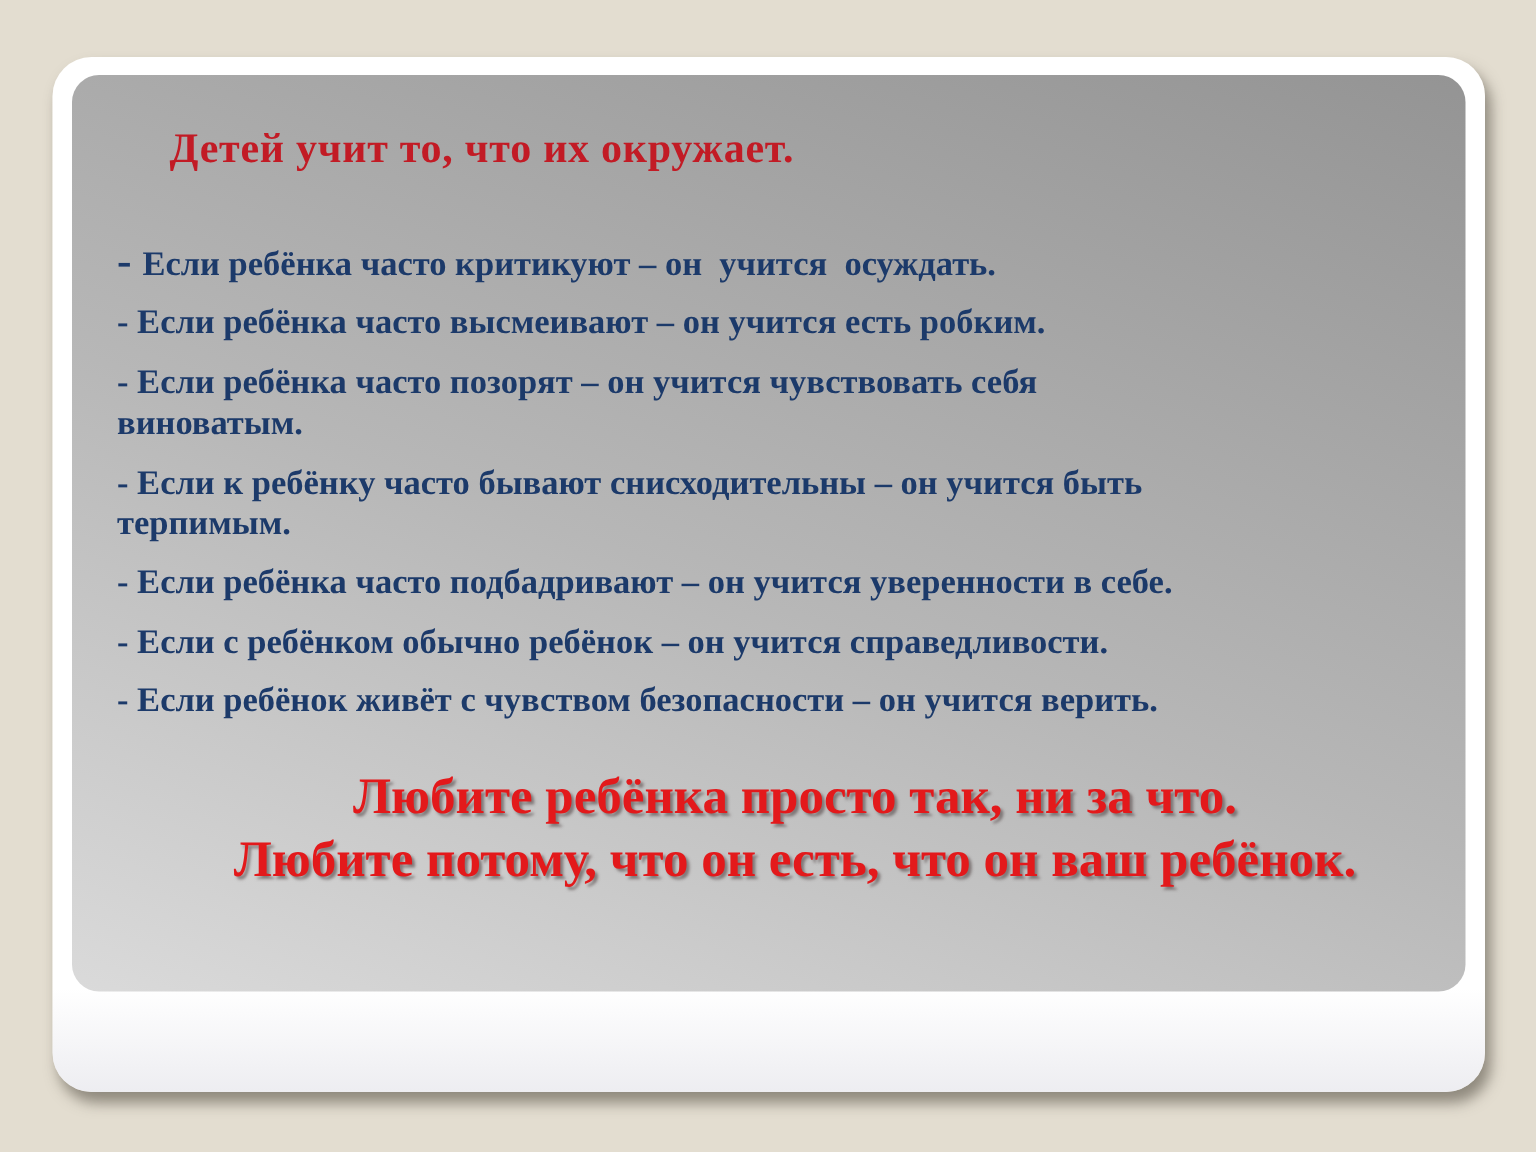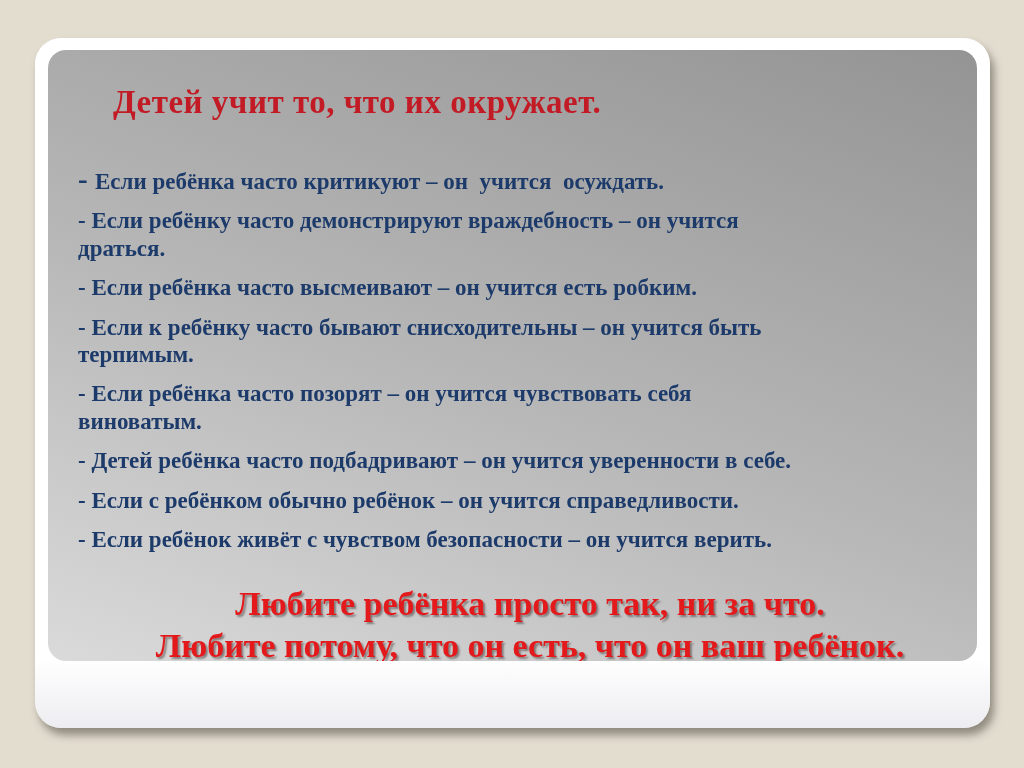--- a/index.html
+++ b/index.html
@@ -29,21 +29,21 @@
     left: 13px;
     top: 12px;
     width: 929px;
     height: 611px;
     border-radius: 18px;
     background: linear-gradient(200deg, #949494 0%, #b7b7b7 55%, #dadada 100%);
     overflow: hidden;
   }
   .title {
     margin: 34px 0 0 65px;
-    font-size: 33px;
+    font-size: 28px;
     font-weight: 700;
     letter-spacing: 0.5px;
     color: #c21b25;
   }
   .list {
     margin: 44px 10px 0 18px;
     font-size: 23px;
     line-height: 27.4px;
     font-weight: 700;
     color: #1c3a6a;
@@ -73,28 +73,26 @@
 </head>
 <body>
 
 <div class="card">
   <div class="panel">
 
     <h1 class="title">Детей учит то, что их окружает.</h1>
 
     <div class="list">
       <p class="item"><span class="lead-dash">- </span><span>Если ребёнка часто критикуют – он  учится  осуждать.</span></p>
-      <p class="item">- Если ребёнку часто демонстрируют враждебность – он учится
-драться.</p>
       <p class="item">- Если ребёнка часто высмеивают – он учится есть робким.</p>
+      <p class="item">- Если ребёнка часто позорят – он учится чувствовать себя
+виноватым.</p>
       <p class="item">- Если к ребёнку часто бывают снисходительны – он учится быть
 терпимым.</p>
-      <p class="item">- Если ребёнка часто позорят – он учится чувствовать себя
-виноватым.</p>
-      <p class="item">- Детей ребёнка часто подбадривают – он учится уверенности в себе.</p>
+      <p class="item">- Если ребёнка часто подбадривают – он учится уверенности в себе.</p>
       <p class="item">- Если с ребёнком обычно ребёнок – он учится справедливости.</p>
       <p class="item">- Если ребёнок живёт с чувством безопасности – он учится верить.</p>
     </div>
 
     <div class="footer">
       <p>Любите ребёнка просто так, ни за что.</p>
       <p>Любите потому, что он есть, что он ваш ребёнок.</p>
     </div>
 
   </div>

